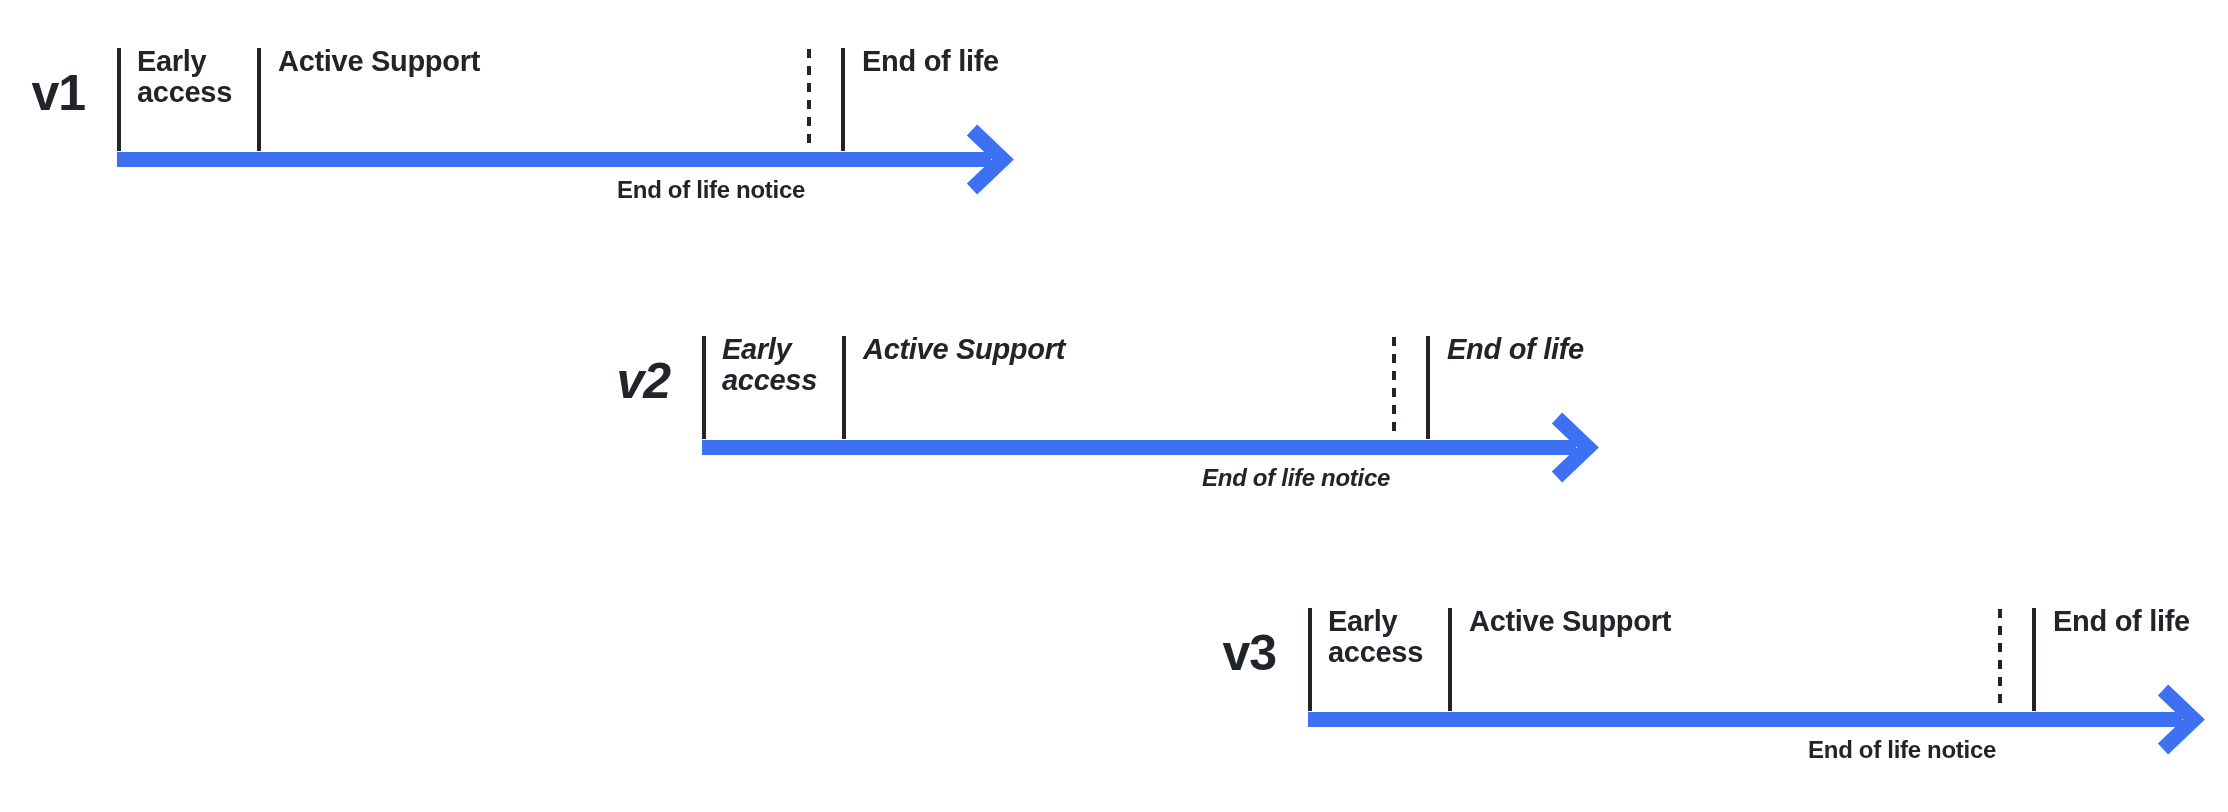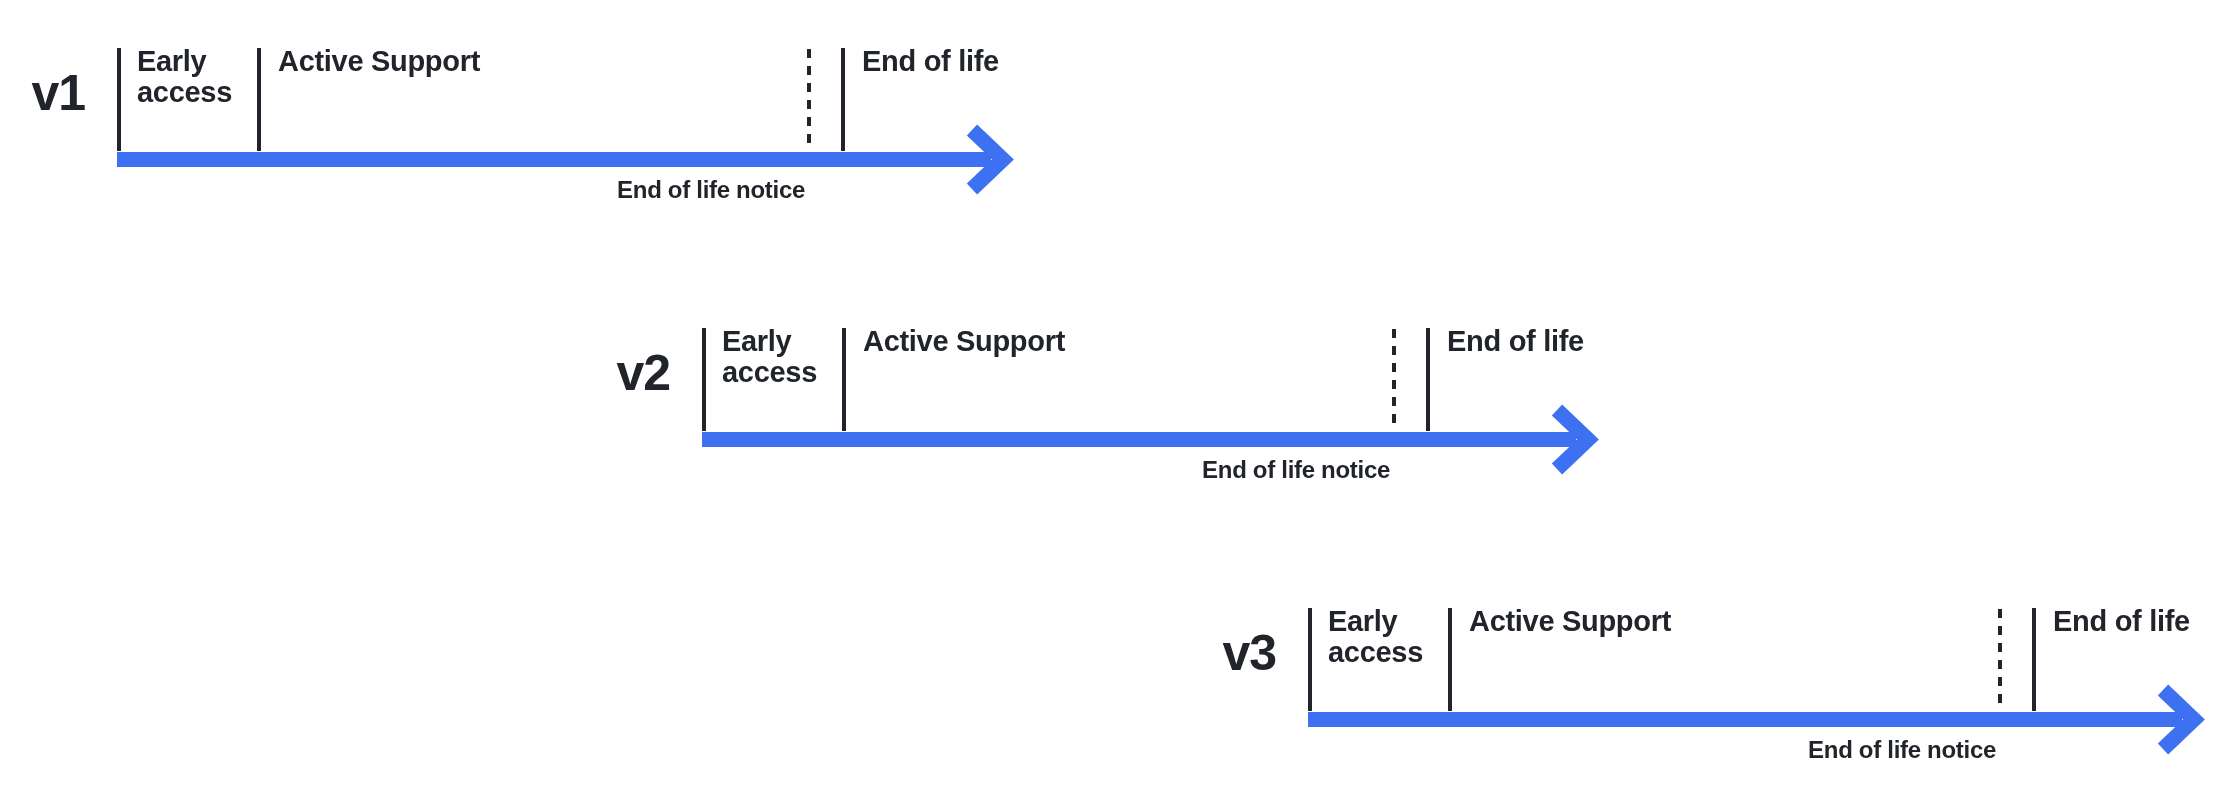--- a/index.html
+++ b/index.html
@@ -10,21 +10,21 @@
   .canvas{
     position:relative;
     width:2228px;height:812px;
     background:#ffffff;
     overflow:hidden;
     font-family:"Liberation Sans","DejaVu Sans",sans-serif;
     color:var(--ink);
   }
   .row{position:absolute;width:910px;height:175px;}
   .row.r0{left:117px;top:48px;padding-left:44px;}
-  .row.r1{left:702px;top:328px;}
+  .row.r1{left:702px;top:336px;font-style:italic;}
   .row.r2{left:1308px;top:608px;}
 
   .version{
     position:absolute;left:-292px;top:19px;width:260px;
     text-align:right;
     font-size:50px;line-height:52px;font-weight:700;
     letter-spacing:-1px;
   }
   .tick{
     position:absolute;top:0;width:4px;height:103px;

